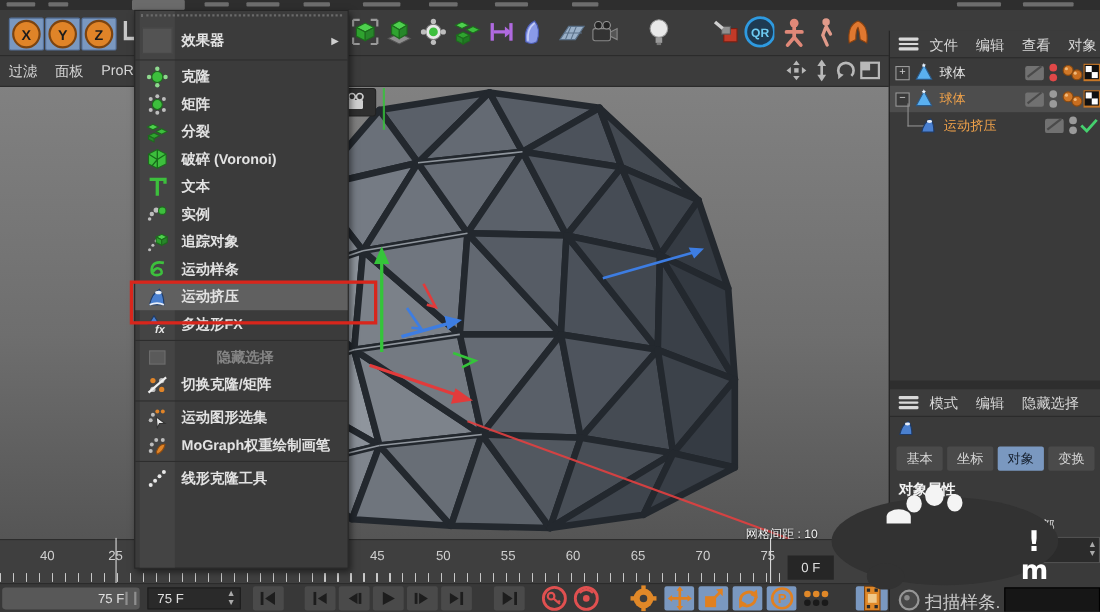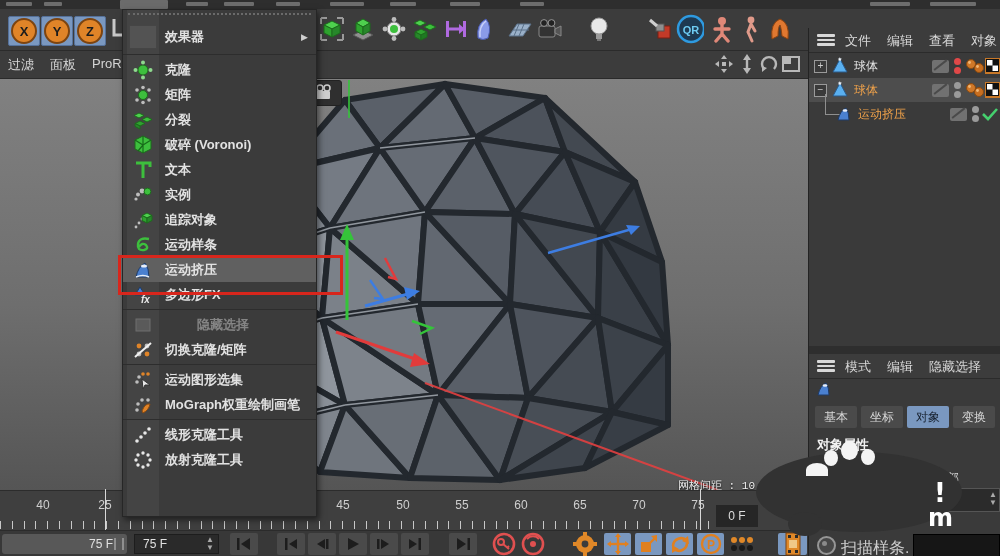--- a/index.html
+++ b/index.html
@@ -15,21 +15,21 @@
             display:flex;align-items:center;justify-content:center;border-radius:2px;}
   .axis-circ{width:22px;height:22px;border-radius:50%;background:#e08428;border:2px solid #7c4410;
              color:#1c1c1c;font-weight:bold;font-size:13px;display:flex;align-items:center;justify-content:center;}
   .tool-tile{position:absolute;top:5px;width:28px;height:30px;display:flex;align-items:center;justify-content:center;}
   
   .vp-menubar{left:0;top:50px;width:808px;height:28px;background:#3c3c3c;border-bottom:1px solid #2a2a2a;z-index:4;}
   .vp-menu-item{position:absolute;top:6px;font-size:13px;color:#d6d6d6;}
   .viewctl{position:absolute;top:4px;width:20px;height:20px;}
   
   .viewport{left:0;top:78px;width:808px;height:412px;background:linear-gradient(#818181,#6e6e6e 55%,#555555);z-index:1;overflow:hidden;}
-  .gridlabel{position:absolute;left:678px;top:400px;font-size:11px;color:#f0f0f0;text-shadow:0 1px 2px #000;font-family:Liberation Mono, monospace;}
+  .gridlabel{position:absolute;left:678px;top:400px;font-size:11px;color:#f0f0f0;text-shadow:0 1px 2px #000;}
   .camicon{position:absolute;left:310px;top:2px;width:30px;height:24px;background:#2f2f2f;border-radius:3px;border:1px solid #222;}
   
   .menu{left:122px;top:9px;width:193px;height:506px;background:#3b3b3b;border:1px solid #262626;
         box-shadow:2px 3px 6px rgba(0,0,0,.5);z-index:60;}
   .menu:before{content:"";position:absolute;left:4px;top:0;width:32px;height:100%;background:#444444;}
   .tearoff{position:relative;margin:3px 5px 2px 5px;height:5px;border-top:2px dotted #6a6a6a;}
   .mi{position:relative;display:flex;align-items:center;height:25px;padding-left:6px;}
   .mi.big{height:30px;}
   .mi .mico{width:28px;height:22px;display:flex;align-items:center;justify-content:center;flex:none;}
   .mi .mlab{font-size:13px;color:#e2e2e2;margin-left:8px;white-space:nowrap;font-weight:bold;}
@@ -531,35 +531,20 @@
     <span class="mico">
       <svg width="20" height="20">
           <circle cx="4" cy="16" r="1.8" fill="#e8e8e8"></circle>
           <circle cx="8" cy="12" r="1.8" fill="#e8e8e8"></circle>
           <circle cx="12" cy="8" r="1.8" fill="#e8e8e8"></circle>
           <circle cx="16" cy="4" r="1.8" fill="#e8e8e8"></circle>
         </svg>
     </span>
     <span class="mlab">线形克隆工具</span>
   </div>
-  <div class="mi">
-    <span class="mico">
-      <svg width="20" height="20">
-          <circle cx="10" cy="3" r="1.7" fill="#e8e8e8"></circle>
-          <circle cx="15" cy="5" r="1.7" fill="#e8e8e8"></circle>
-          <circle cx="17" cy="10" r="1.7" fill="#e8e8e8"></circle>
-          <circle cx="15" cy="15" r="1.7" fill="#e8e8e8"></circle>
-          <circle cx="10" cy="17" r="1.7" fill="#e8e8e8"></circle>
-          <circle cx="5" cy="15" r="1.7" fill="#e8e8e8"></circle>
-          <circle cx="3" cy="10" r="1.7" fill="#e8e8e8"></circle>
-          <circle cx="5" cy="5" r="1.7" fill="#e8e8e8"></circle>
-        </svg>
-    </span>
-    <span class="mlab">放射克隆工具</span>
-  </div>
 </div>
 
 <div class="abs red-annot"></div>
 
 <div class="abs rpanel">
 
   <div class="rp-menu">
     <div class="hamb">
         <div></div>
         <div></div>

